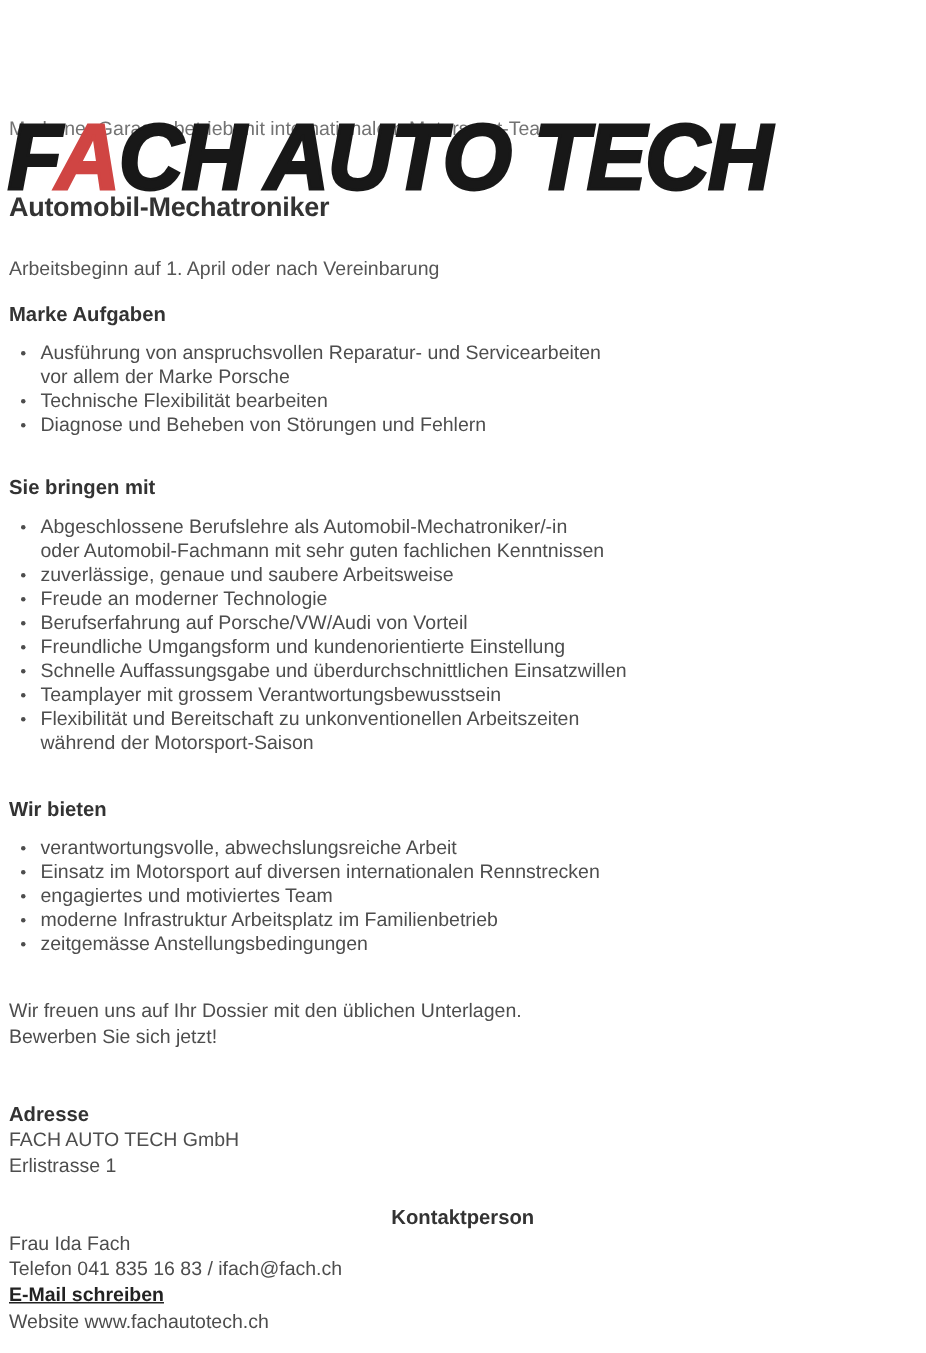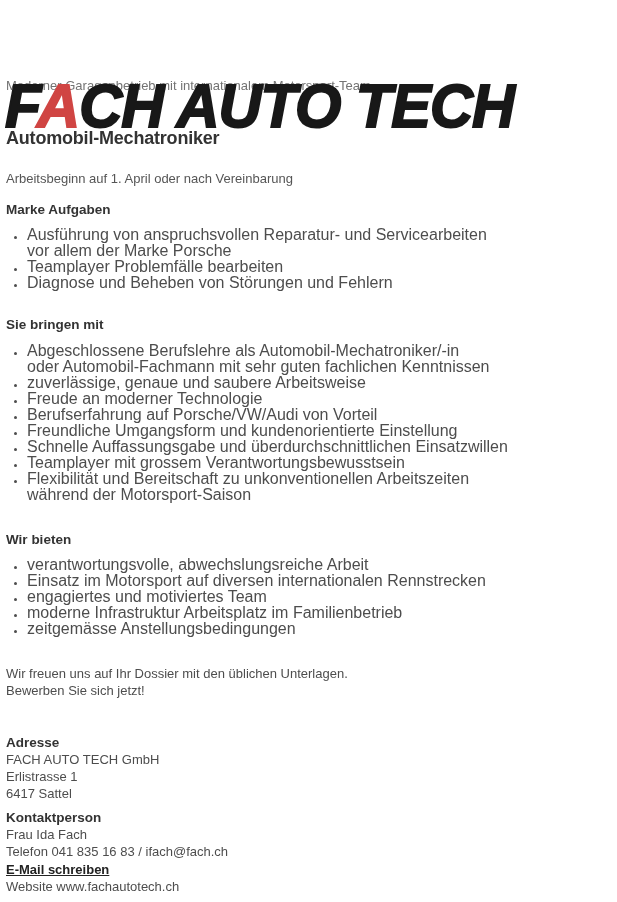--- a/index.html
+++ b/index.html
@@ -65,41 +65,41 @@
   .h-aufgaben { margin-top: 15px; }
   .h-bringen  { margin-top: 26px; }
   .h-bieten   { margin-top: 29px; }
   ul.joblist {
     margin: 9px 0 0 0;
     padding-left: 21px;
     list-style: disc outside;
   }
   ul.list-bringen { margin-top: 10px; }
   ul.joblist li {
-    font-size: 16px;
+    font-size: 13px;
     line-height: 16px;
     color: #4d4d4d;
     white-space: pre-line;
   }
   ul.joblist li::marker { color: #4d4d4d; font-size: 11px; }
   .apply {
     margin-top: 28px;
     font-size: 13px;
     line-height: 17px;
     color: #4d4d4d;
   }
   
   .contact-heading {
     font-size: 13.5px;
     line-height: 17px;
     font-weight: bold;
     color: #333333;
   }
   .h-adresse { margin-top: 35px; }
-  .h-kontakt { margin-top: 7px; }
+  .h-kontakt { margin-top: 18px; text-align: center; }
   .contact-line {
     font-size: 13px;
     line-height: 17px;
     color: #4d4d4d;
   }
   a.email-link {
     display: inline-block;
     font-size: 13px;
     line-height: 17px;
     font-weight: bold;
@@ -118,21 +118,21 @@
   <div class="tagline">Moderner Garagenbetrieb mit internationalem Motorsport-Team</div>
 
   <h1 class="job-title">Automobil-Mechatroniker</h1>
 
   <div class="start-note">Arbeitsbeginn auf 1. April oder nach Vereinbarung</div>
 
   <h2 class="section-heading h-aufgaben">Marke Aufgaben</h2>
   <ul class="joblist">
     <li>Ausführung von anspruchsvollen Reparatur- und Servicearbeiten
 vor allem der Marke Porsche</li>
-    <li>Teamplayer Problemfälle bearbeiten</li>
+    <li>Technische Flexibilität bearbeiten</li>
     <li>Diagnose und Beheben von Störungen und Fehlern</li>
   </ul>
 
   <h2 class="section-heading h-bringen">Sie bringen mit</h2>
   <ul class="joblist list-bringen">
     <li>Abgeschlossene Berufslehre als Automobil-Mechatroniker/-in
 oder Automobil-Fachmann mit sehr guten fachlichen Kenntnissen</li>
     <li>zuverlässige, genaue und saubere Arbeitsweise</li>
     <li>Freude an moderner Technologie</li>
     <li>Berufserfahrung auf Porsche/VW/Audi von Vorteil</li>
@@ -153,21 +153,20 @@
   </ul>
 
   <div class="apply">
     <div>Wir freuen uns auf Ihr Dossier mit den üblichen Unterlagen.</div>
     <div>Bewerben Sie sich jetzt!</div>
   </div>
 
   <h3 class="contact-heading h-adresse">Adresse</h3>
   <div class="contact-line">FACH AUTO TECH GmbH</div>
   <div class="contact-line">Erlistrasse 1</div>
-  <div class="contact-line">6417 Sattel</div>
 
   <h3 class="contact-heading h-kontakt">Kontaktperson</h3>
   <div class="contact-line">Frau Ida Fach</div>
   <div class="contact-line">Telefon 041 835 16 83 / ifach@fach.ch</div>
   <div>
     <a class="email-link" href="#">E-Mail schreiben</a>
   </div>
   <div class="contact-line">Website www.fachautotech.ch</div>
 
 </div>

